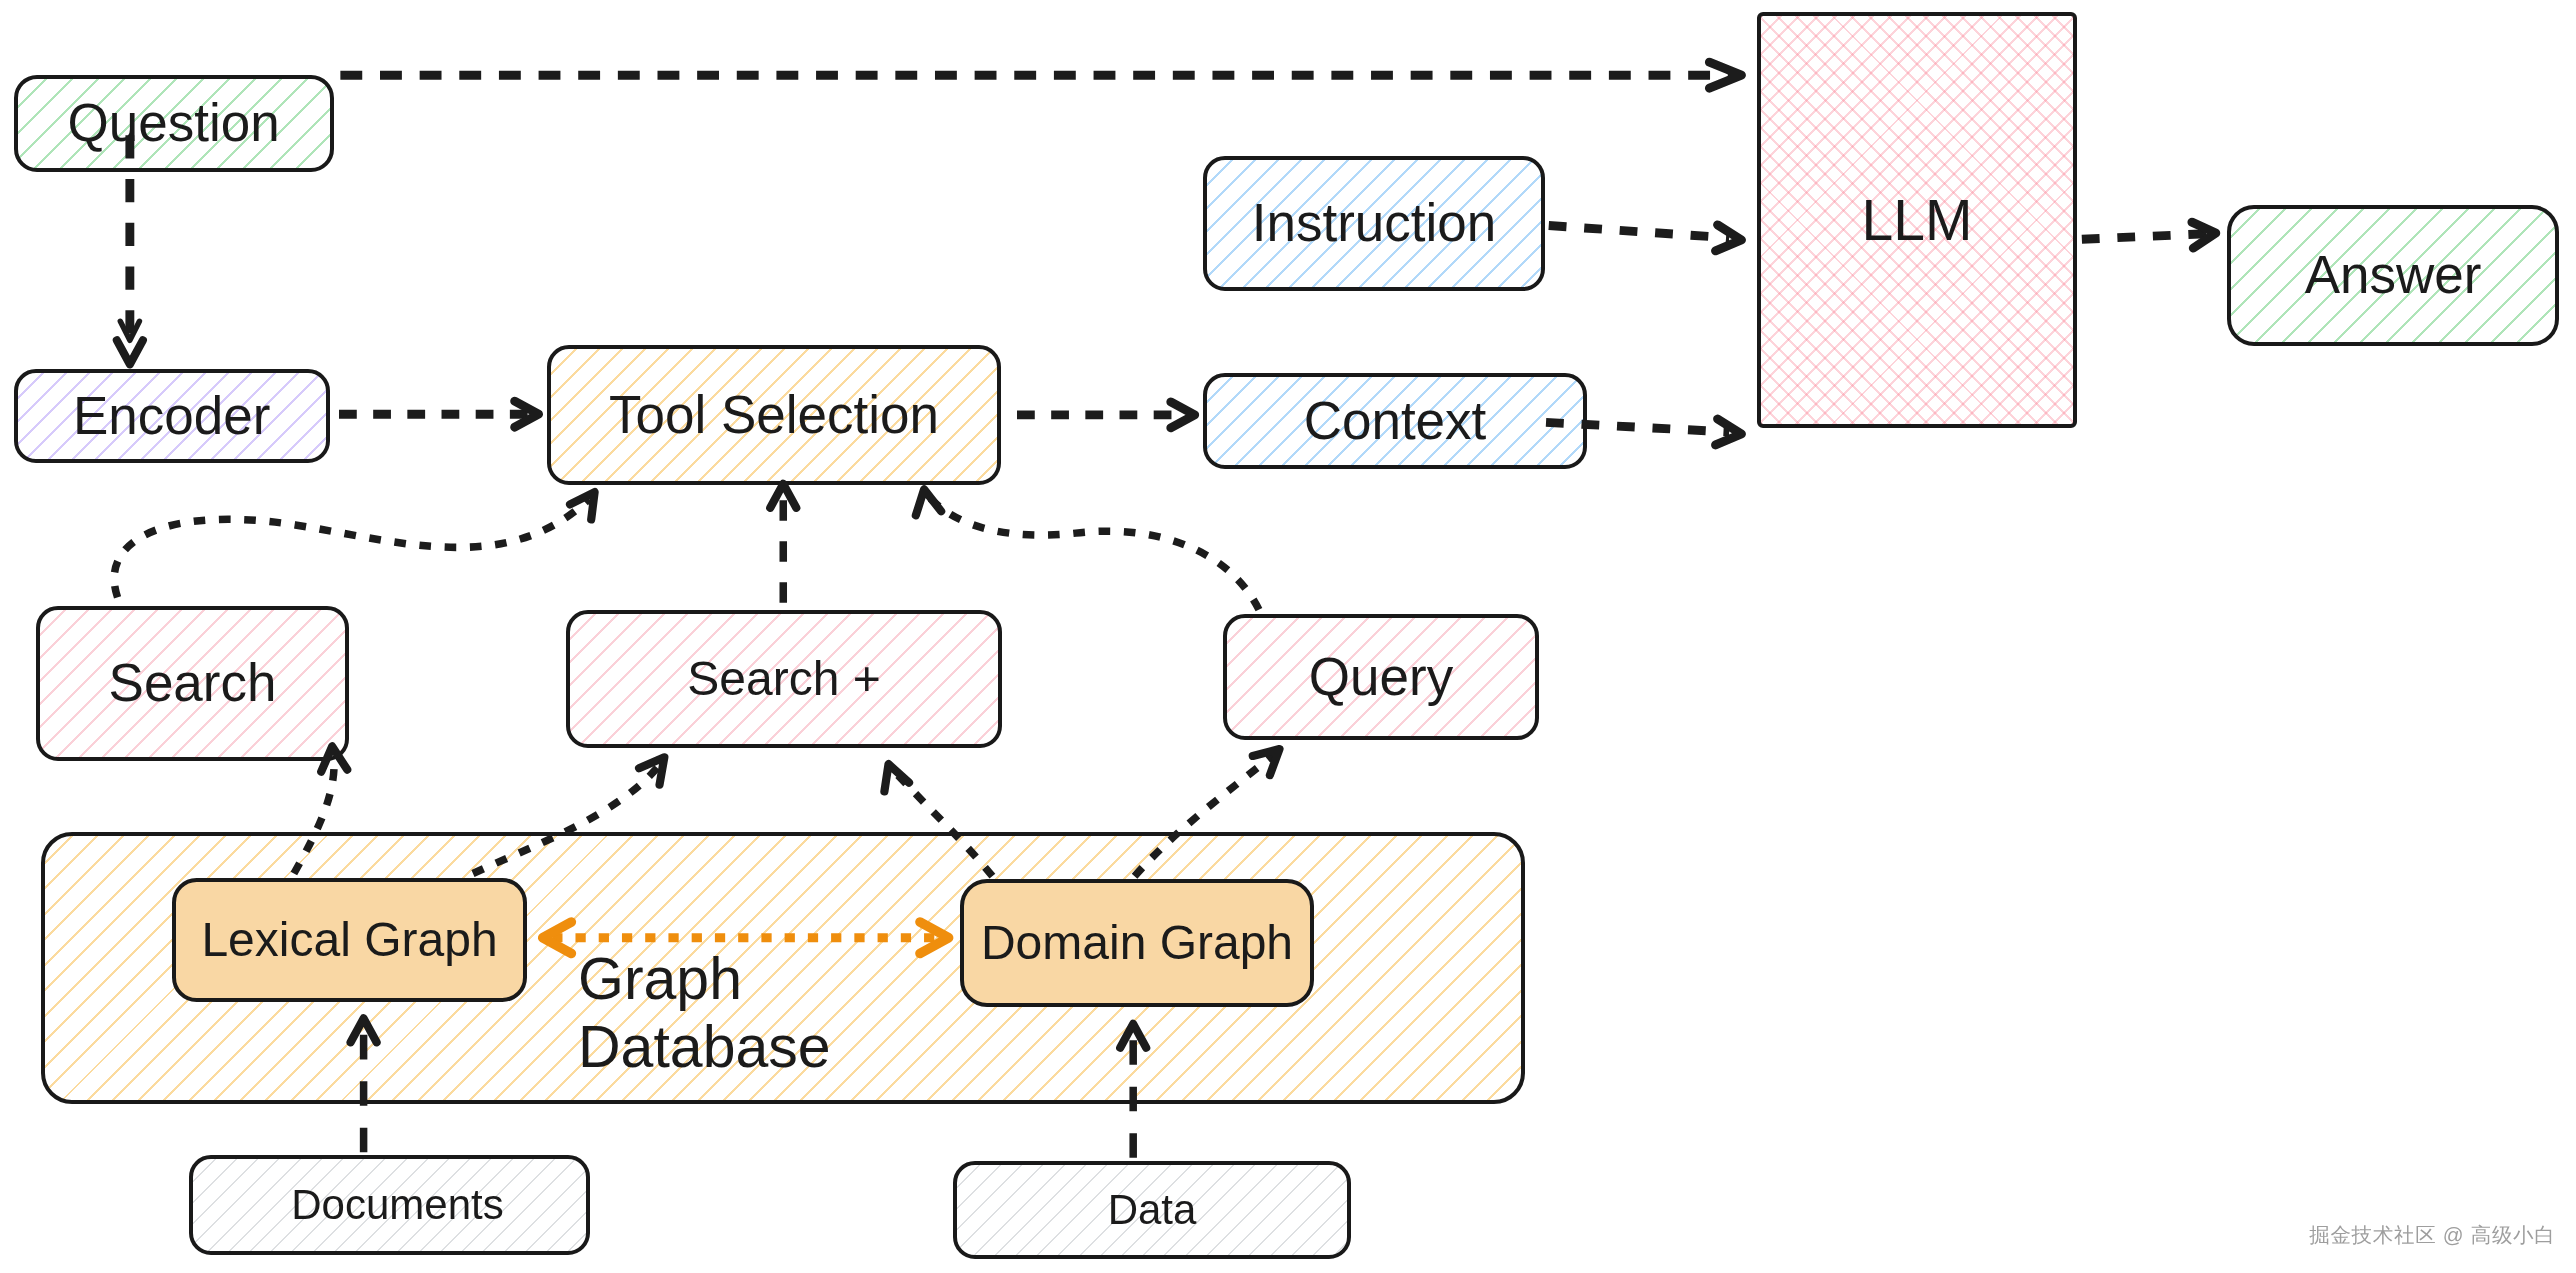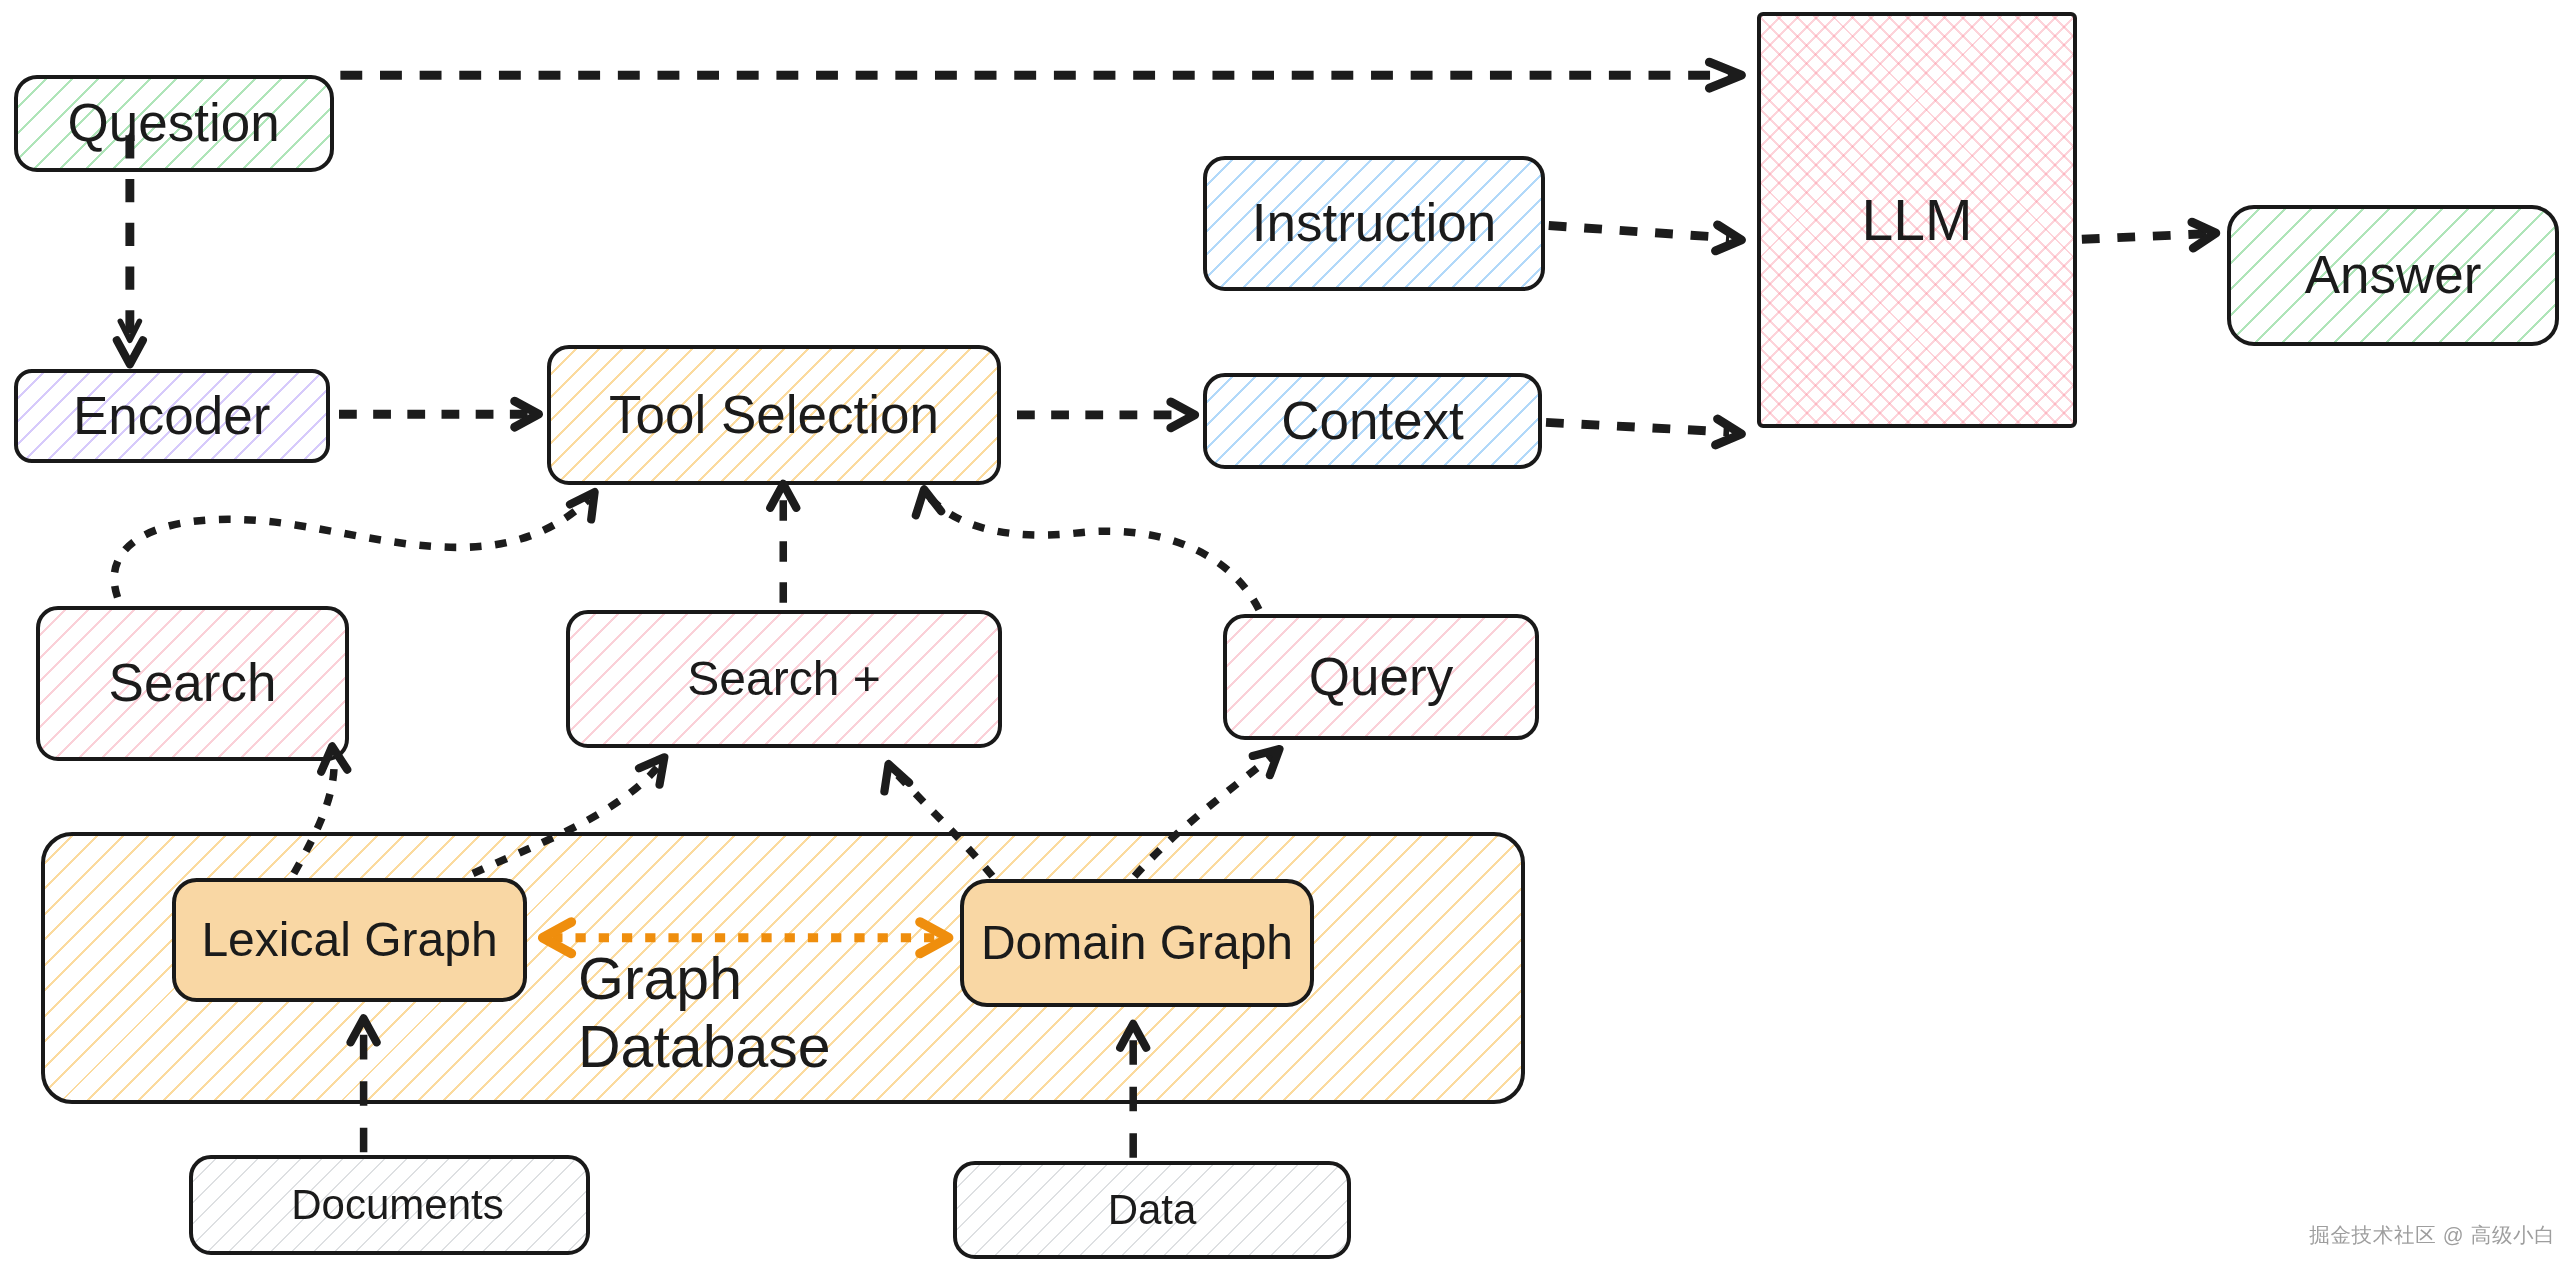--- a/index.html
+++ b/index.html
@@ -64,33 +64,33 @@
 <div class="canvas">
 
   <div class="gdb">
     <div class="gdb-label">Graph Database</div>
   </div>
 
   <div class="node h-green" style="left:13.7px;top:31px;width:320px;height:97px;border-radius:23px;">
     <span class="lbl">Question</span>
   </div>
 
-  <div class="node h-purple" style="left:13.7px;top:369px;width:316px;height:94px;border-radius:18px;">
+  <div class="node h-purple" style="left:13.7px;top:369px;width:316px;height:94px;">
     <span class="lbl">Encoder</span>
   </div>
 
   <div class="node h-orange" style="left:547px;top:345px;width:454px;height:140px;">
     <span class="lbl">Tool Selection</span>
   </div>
 
   <div class="node h-blue" style="left:1203px;top:156px;width:342px;height:135px;">
     <span class="lbl">Instruction</span>
   </div>
 
-  <div class="node h-blue" style="left:1203px;top:373px;width:339px;height:96px;">
+  <div class="node h-blue" style="left:1203px;top:373px;width:384px;height:96px;">
     <span class="lbl">Context</span>
   </div>
 
   <div class="node h-cross-pink" style="left:1757px;top:12.3px;width:320px;height:416px;border-radius:6px;">
     <span class="lbl" style="font-size:57px;">LLM</span>
   </div>
 
   <div class="node h-green" style="left:2227px;top:161px;width:332px;height:141px;border-radius:27px;">
     <span class="lbl">Answer</span>
   </div>

